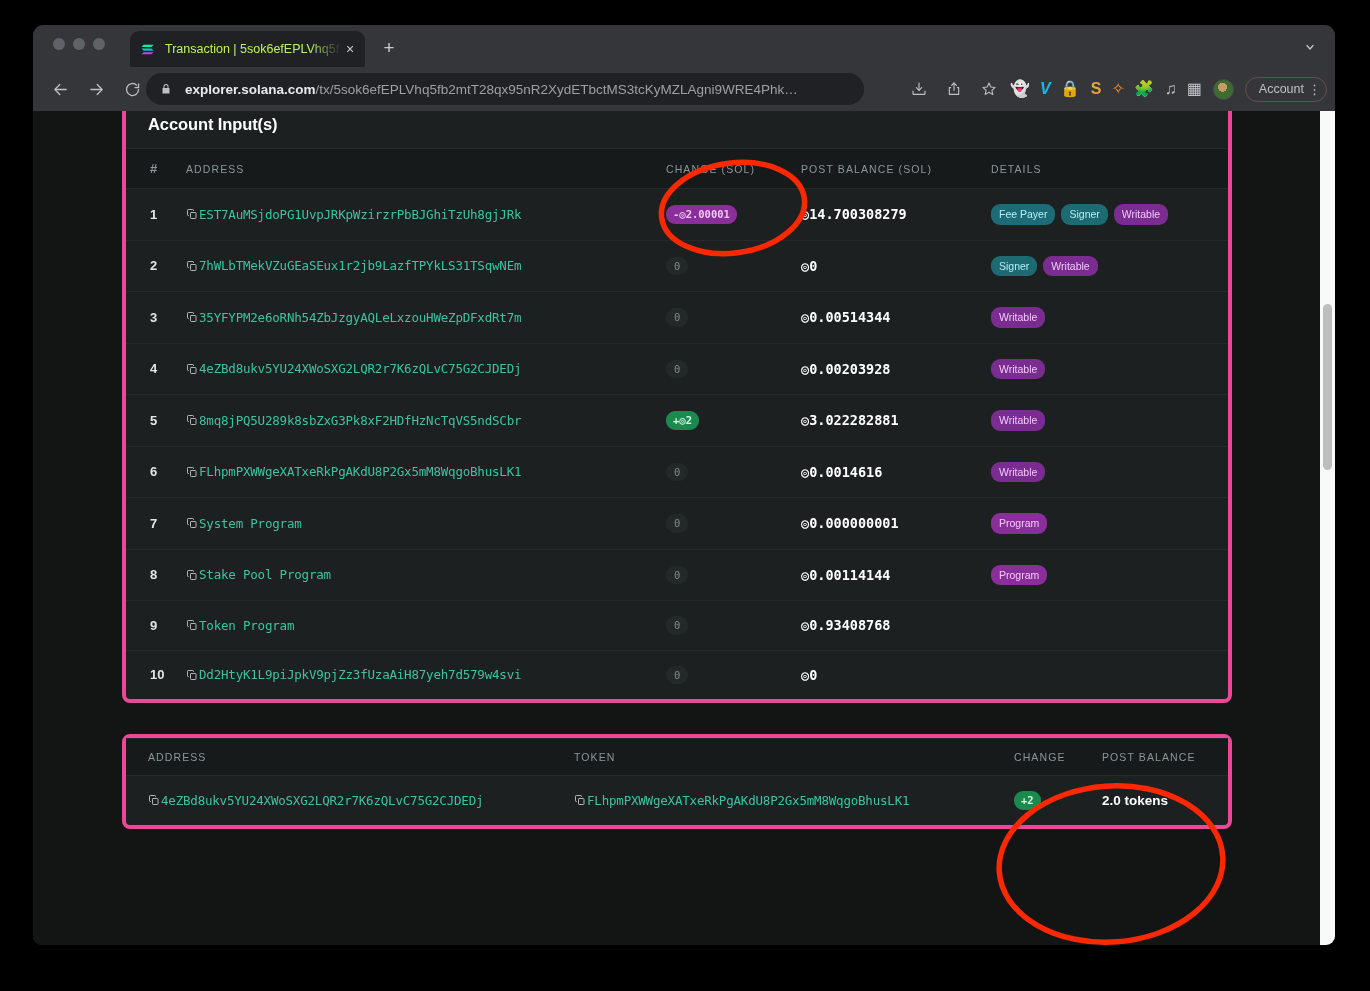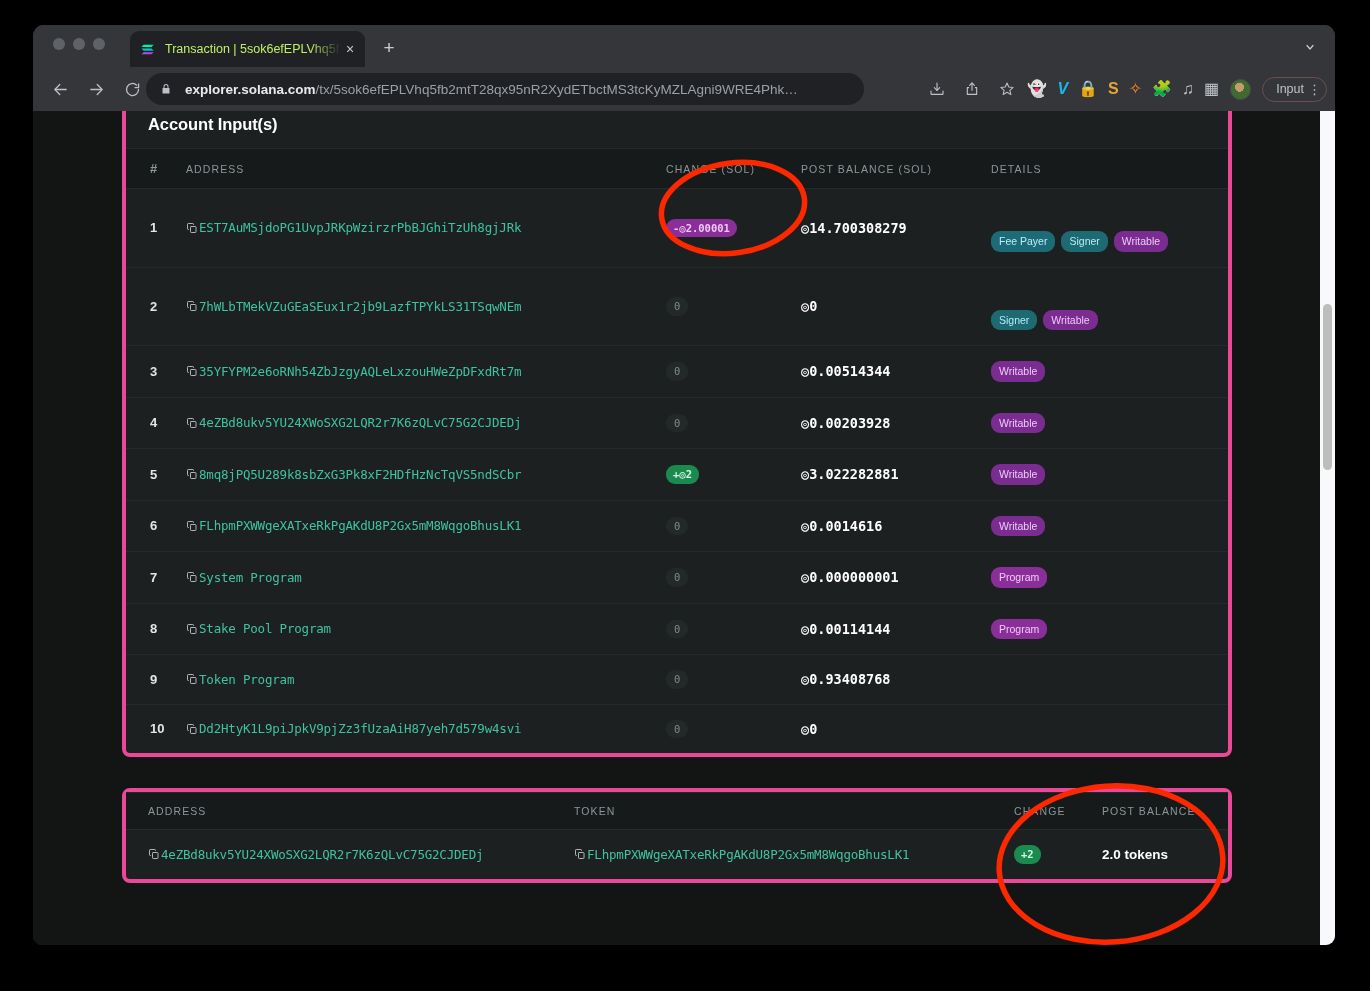--- a/index.html
+++ b/index.html
@@ -215,21 +215,21 @@
   .tag {
     display: inline-block;
     border-radius: 9px;
     font-size: 10.5px;
     line-height: 1;
     padding: 5px 8px;
     margin-right: 6px;
     font-family: "Liberation Sans", sans-serif;
   }
   .tag-fee    { background: #1d6b76; color: #b6f0f7; }
-  .tag-signer { background: #1e6a73; color: #b3eef5; margin-top: 27px; }
+  .tag-signer { background: #1e6a73; color: #b3eef5; }
   .tag-write  { background: #7a2c91; color: #eec9f8; }
   .tag-prog   { background: #8a2f99; color: #f3c9fb; }
 
   
   .tb-col-addr { width: 440px; padding-left: 22px !important; }
   .tb-col-token { width: 440px; }
   .tb-col-change { width: 88px; }
   .tb-col-post { }
   .tb-post { font-size: 13.5px; font-weight: 700; color: #ffffff; }
 
@@ -357,21 +357,21 @@
         <span class="ext-glyph" style="color:#e8a33d;font-weight:700;">S</span>
         <span class="ext-glyph" style="color:#ff8c22;">✧</span>
         <span class="ext-glyph" style="color:#9aa0a6;">🧩</span>
         <span class="ext-glyph" style="color:#bdc1c6;">♫</span>
         <span class="ext-glyph" style="color:#bdc1c6;">▦</span>
       </div>
 
       <div id="avatar"></div>
 
       <div id="update-button">
-        <span id="update-label">Input</span>
+        <span id="update-label">Account</span>
         <span id="kebab">⋮</span>
       </div>
     </div>
   </div>
 
   <div id="viewport">
     <div id="page">
       <div id="content">
 
         <div class="card" style="margin-top:-16px;">

